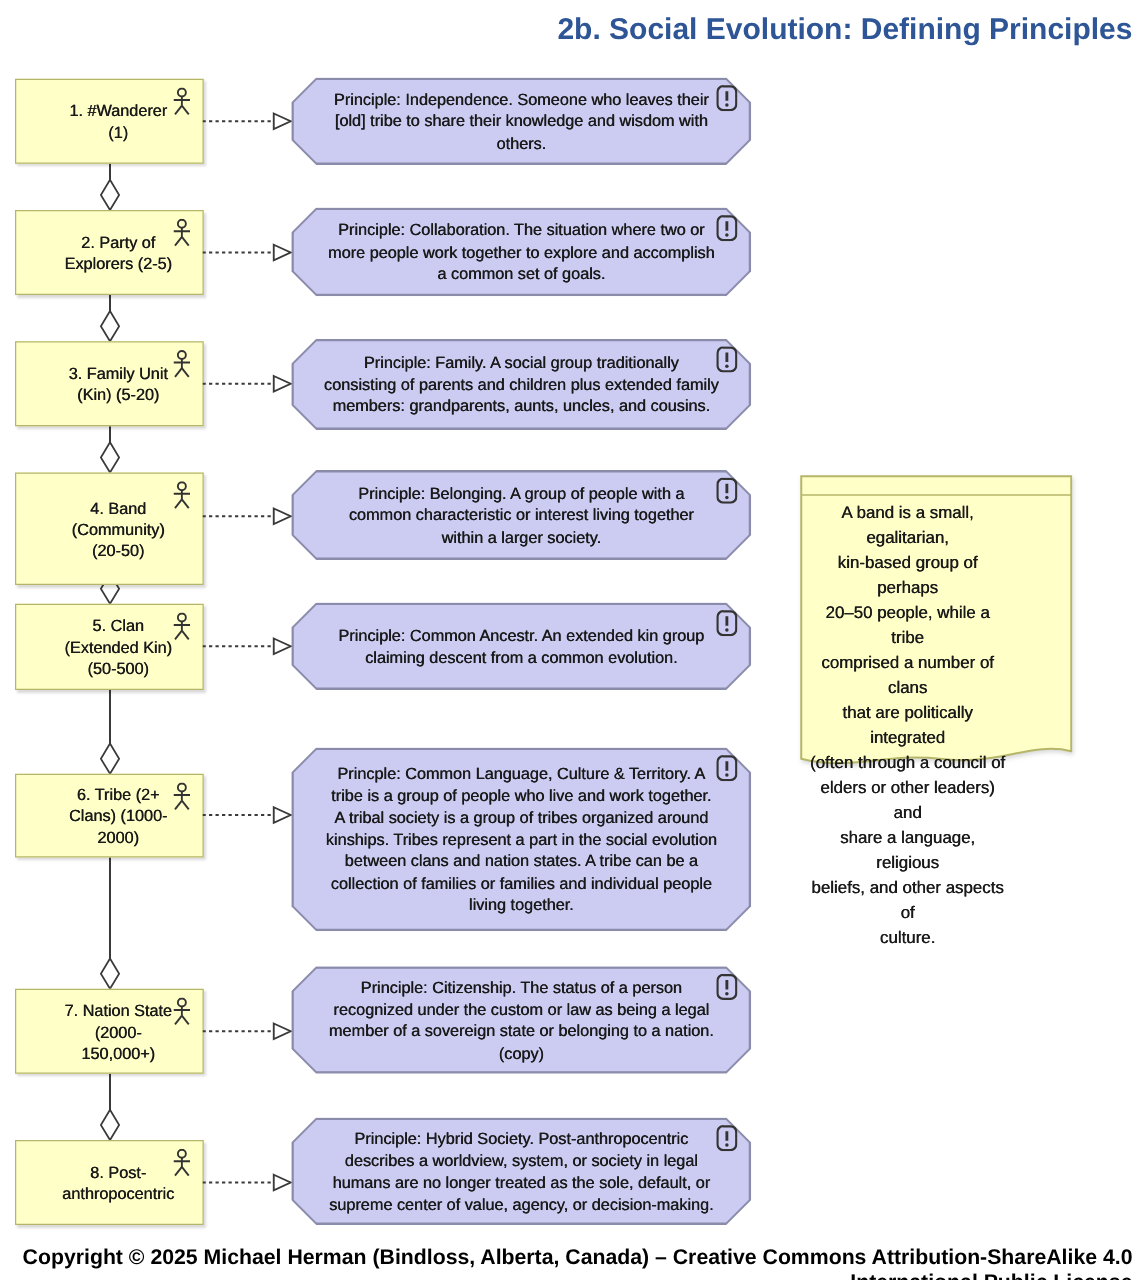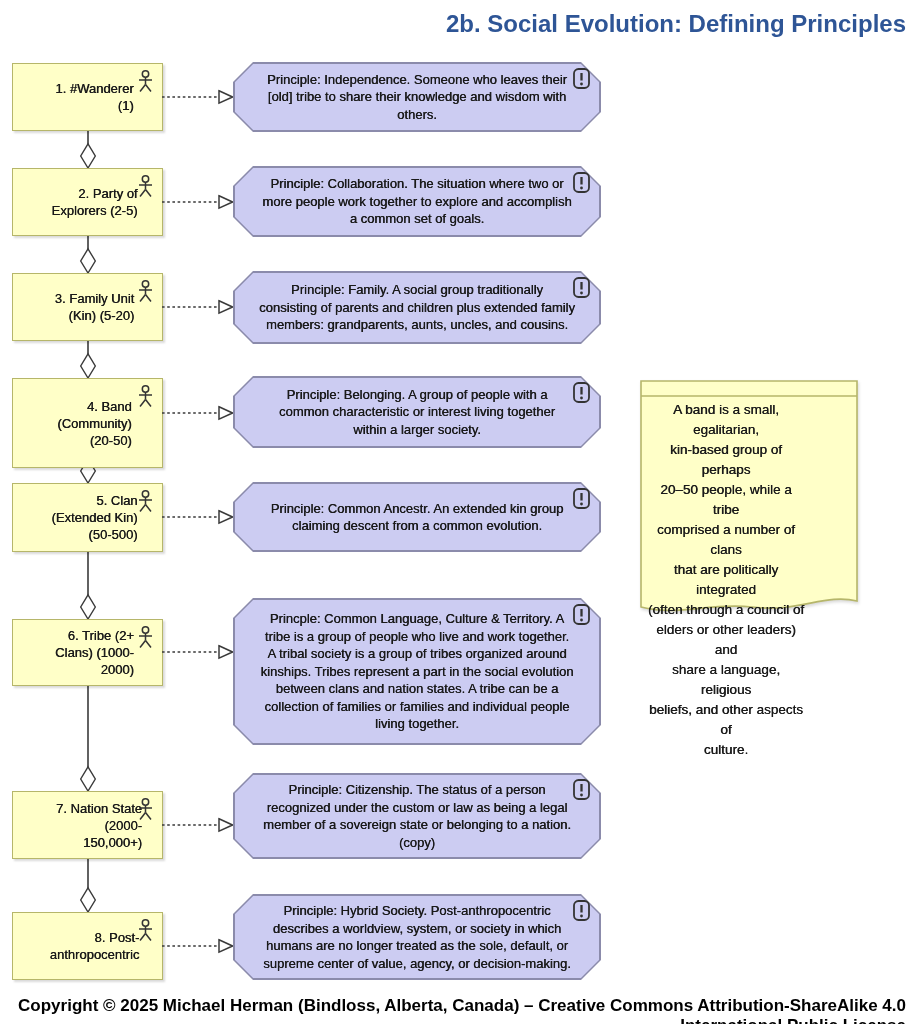--- a/index.html
+++ b/index.html
@@ -17,21 +17,21 @@
     position:absolute; top:10px; left:0; width:100%; margin:0;
     text-align:right; font-size:24px; font-weight:bold; color:var(--title_text);
   }
   .stage{
     position:absolute; left:12px; width:151px; box-sizing:border-box;
     background:var(--stage_fill); border:1.5px solid var(--stage_border);
     display:flex; align-items:center; justify-content:center;
     box-shadow:1.5px 2px 2px rgba(0,0,0,0.15);
   }
   .slabel{
-    display:block; white-space:pre-line; text-align:right;
+    display:block; white-space:pre-line; text-align:center;
     font-size:13px; line-height:17px; padding:2px 20px 2px 6px;
     text-shadow:0.35px 0 currentColor;
     margin-left:28px;
   }
   .actor{position:absolute; top:6px; right:8px;}
   .principle{
     position:absolute; left:233px; width:368px;
     background:var(--principle_border);
     clip-path:polygon(20px 0,calc(100% - 20px) 0,100% 20px,100% calc(100% - 20px),calc(100% - 20px) 100%,20px 100%,0 calc(100% - 20px),0 20px);
     filter:drop-shadow(1.5px 2px 1.5px rgba(0,0,0,0.22));
@@ -310,21 +310,21 @@
         <line x1="8.5" y1="14.5" x2="14" y2="21.5"></line>
       </svg>
   </div>
   <svg class="arrow" style="left:162px;top:938px" width="72" height="16" viewBox="0 0 72 16">
       <line x1="0" y1="8" x2="57" y2="8" stroke="#3A3A3A" stroke-width="1.5" stroke-dasharray="2.6,2.6"></line>
       <polygon points="57,1.8 70.5,8 57,14.2" fill="#fff" stroke="#3A3A3A" stroke-width="1.5"></polygon>
     </svg>
   <div class="principle" style="top:894px;height:86px">
     <div class="pfill">
       <span class="plabel">Principle: Hybrid Society. Post-anthropocentric
-describes a worldview, system, or society in which
+describes a worldview, system, or society in legal
 humans are no longer treated as the sole, default, or
 supreme center of value, agency, or decision-making.</span>
     </div>
     <svg class="bang" width="17" height="21" viewBox="0 0 17 21" fill="none" stroke="#333">
         <rect x="1" y="1" width="15" height="19" rx="4.5" stroke-width="1.8"></rect>
         <line x1="8.5" y1="5" x2="8.5" y2="12.5" stroke-width="2.3"></line>
         <circle cx="8.5" cy="16" r="1.4" fill="#333" stroke="none"></circle>
       </svg>
   </div>
 

